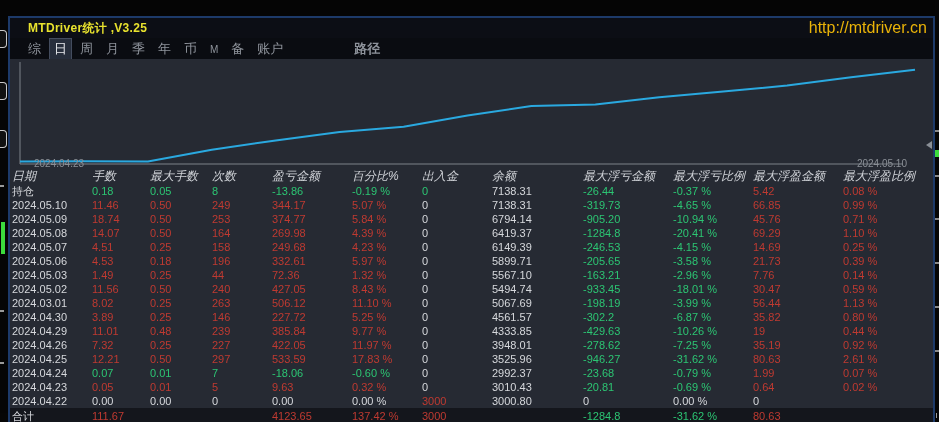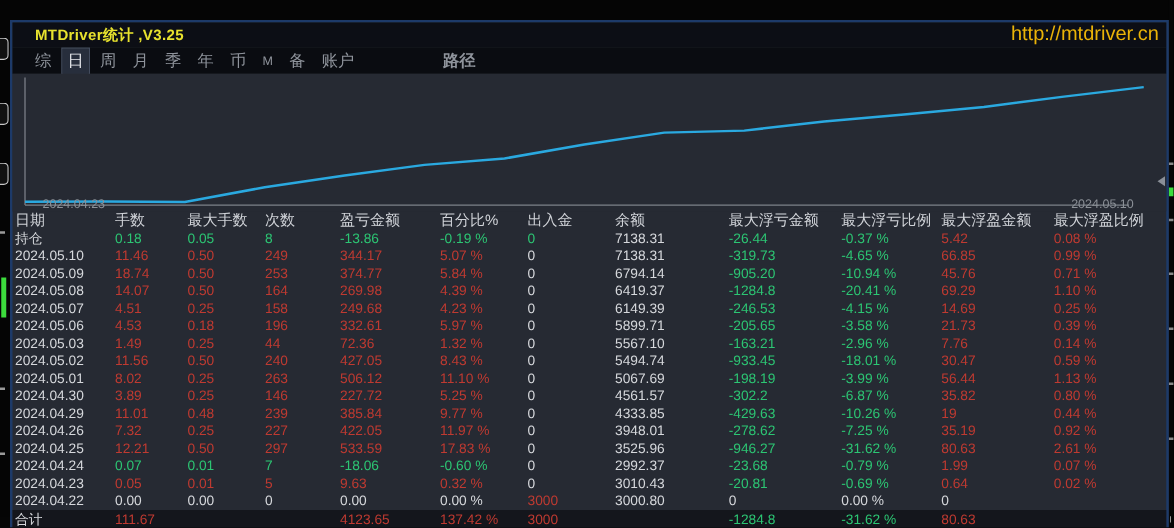--- a/index.html
+++ b/index.html
@@ -33,21 +33,21 @@
   .chart svg{position:absolute;left:0;top:0;}
   .axis-label{position:absolute;bottom:0;color:#8b9097;font-size:10px;}
   .axis-label.left{left:24px;}
   .axis-label.right{right:26px;}
   .scroll-arrow{position:absolute;right:1px;top:82px;width:0;height:0;
     border-top:4px solid transparent;border-bottom:4px solid transparent;border-right:6px solid #8a8f97;}
   
   .tbl{font-size:11px;}
   .trow{display:grid;grid-template-columns:80px 58px 62px 60px 80px 70px 70px 91px 90px 80px 90px auto;
         height:14px;line-height:14px;padding-left:2px;white-space:nowrap;}
-  .thead{color:#d0d3d8;font-size:12px;height:15px;line-height:15px;}
+  .thead{color:#d0d3d8;font-size:12px;height:15px;line-height:15px;font-style:italic;}
   .trow.total{background:#14161c;height:15px;line-height:17px;}
   .c-d{color:#d6d8dc;}
   .c-r{color:#bf3a31;}
   .c-g{color:#2cc573;}
   .c-w{color:#d6d8dc;}
   
   .watermark{position:absolute;right:6px;bottom:0px;font-size:46px;font-weight:bold;
     color:#c41c1c;letter-spacing:3px;opacity:.92;z-index:5;
     text-shadow:1px 1px 0 #5a0f0f, -1px -1px 0 #e0504a;}
 </style>
@@ -224,21 +224,21 @@
           <span class="c-r">427.05</span>
           <span class="c-r">8.43 %</span>
           <span class="c-w">0</span>
           <span class="c-w">5494.74</span>
           <span class="c-g">-933.45</span>
           <span class="c-g">-18.01 %</span>
           <span class="c-r">30.47</span>
           <span class="c-r">0.59 %</span>
         </div>
         <div class="trow">
-          <span class="c-d">2024.05.01</span>
+          <span class="c-d">2024.03.01</span>
           <span class="c-r">8.02</span>
           <span class="c-r">0.25</span>
           <span class="c-r">263</span>
           <span class="c-r">506.12</span>
           <span class="c-r">11.10 %</span>
           <span class="c-w">0</span>
           <span class="c-w">5067.69</span>
           <span class="c-g">-198.19</span>
           <span class="c-g">-3.99 %</span>
           <span class="c-r">56.44</span>

